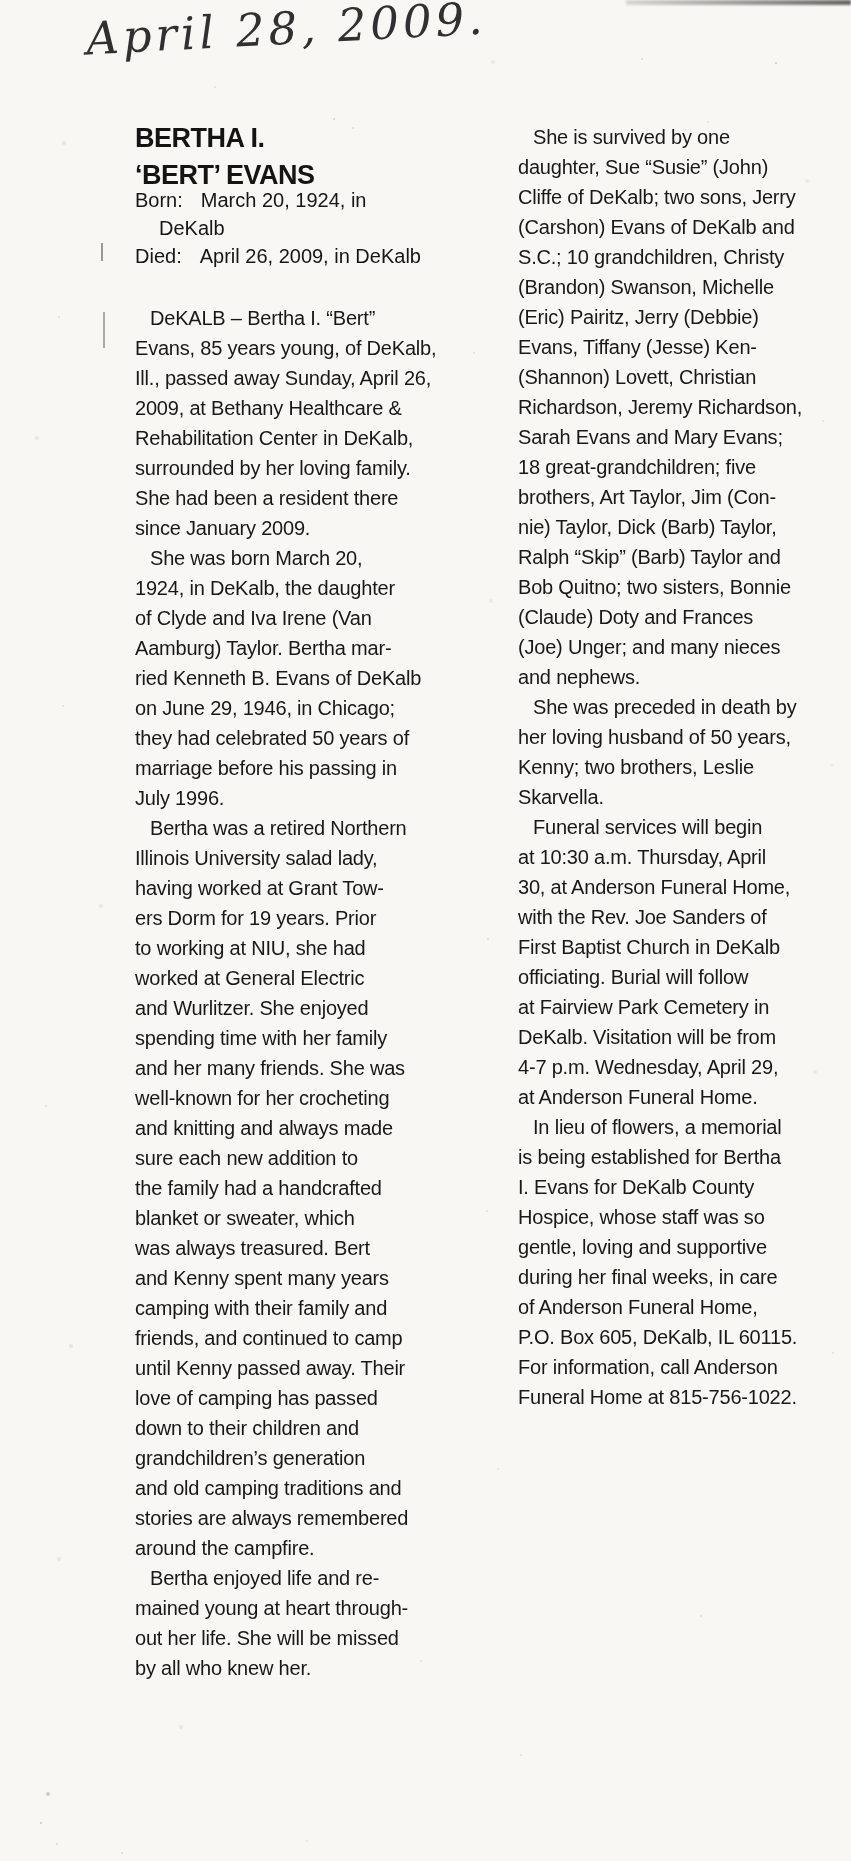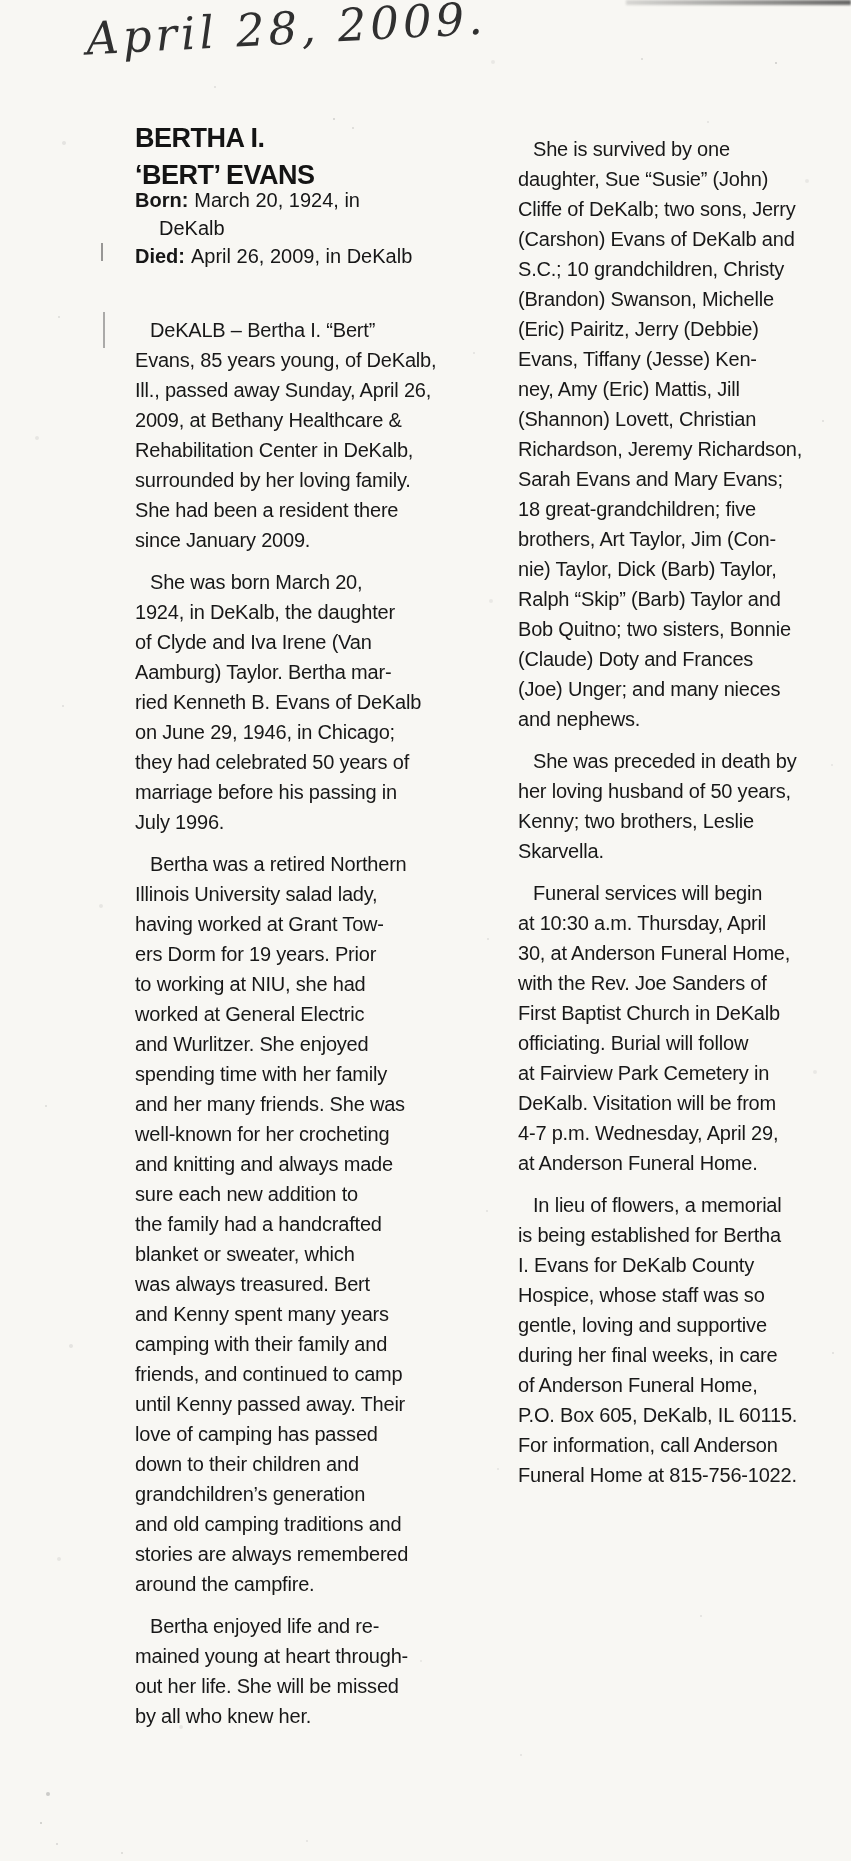--- a/index.html
+++ b/index.html
@@ -24,30 +24,30 @@
   }
   .headline{
     position:absolute;left:135px;top:120px;
     font-size:27px;font-weight:bold;line-height:37px;
     letter-spacing:-0.5px;color:#141414;
   }
   .vitals{
     position:absolute;left:135px;top:186px;
     font-size:20px;line-height:28px;color:#161616;
   }
-  .vl{font-weight:bold;margin-right:6px;}
+  .vl{font-weight:normal;margin-right:18px;}
   .vital-cont{padding-left:24px;}
   .col{
     position:absolute;width:332px;
     font-size:20px;line-height:30px;
     letter-spacing:-0.2px;color:#181818;
   }
   .col-left{left:135px;top:303px;}
   .col-right{left:518px;top:122px;}
-  .para > div:first-child{text-indent:15px;margin-top:12px;}
+  .para > div:first-child{text-indent:15px;}
   .para > div{white-space:nowrap;}
   .mark{position:absolute;background:rgba(55,55,55,.5);}
   .mark-died{left:101px;top:243px;width:2px;height:18px;}
   .mark-para{left:103px;top:312px;width:2px;height:36px;background:rgba(55,55,55,.4);}
   .top-smudge{
     position:absolute;left:626px;top:0;width:225px;height:5px;
     background:linear-gradient(90deg,rgba(90,90,90,.2),rgba(25,25,25,.65));
     filter:blur(1px);
   }
   .speckles{
@@ -177,21 +177,20 @@
   <div class="col col-right">
     <div class="para">
         <div>She is survived by one</div>
         <div>daughter, Sue “Susie” (John)</div>
         <div>Cliffe of DeKalb; two sons, Jerry</div>
         <div>(Carshon) Evans of DeKalb and</div>
         <div>S.C.; 10 grandchildren, Christy</div>
         <div>(Brandon) Swanson, Michelle</div>
         <div>(Eric) Pairitz, Jerry (Debbie)</div>
         <div>Evans, Tiffany (Jesse) Ken-</div>
-        <div>ney, Amy (Eric) Mattis, Jill</div>
         <div>(Shannon) Lovett, Christian</div>
         <div>Richardson, Jeremy Richardson,</div>
         <div>Sarah Evans and Mary Evans;</div>
         <div>18 great-grandchildren; five</div>
         <div>brothers, Art Taylor, Jim (Con-</div>
         <div>nie) Taylor, Dick (Barb) Taylor,</div>
         <div>Ralph “Skip” (Barb) Taylor and</div>
         <div>Bob Quitno; two sisters, Bonnie</div>
         <div>(Claude) Doty and Frances</div>
         <div>(Joe) Unger; and many nieces</div>

